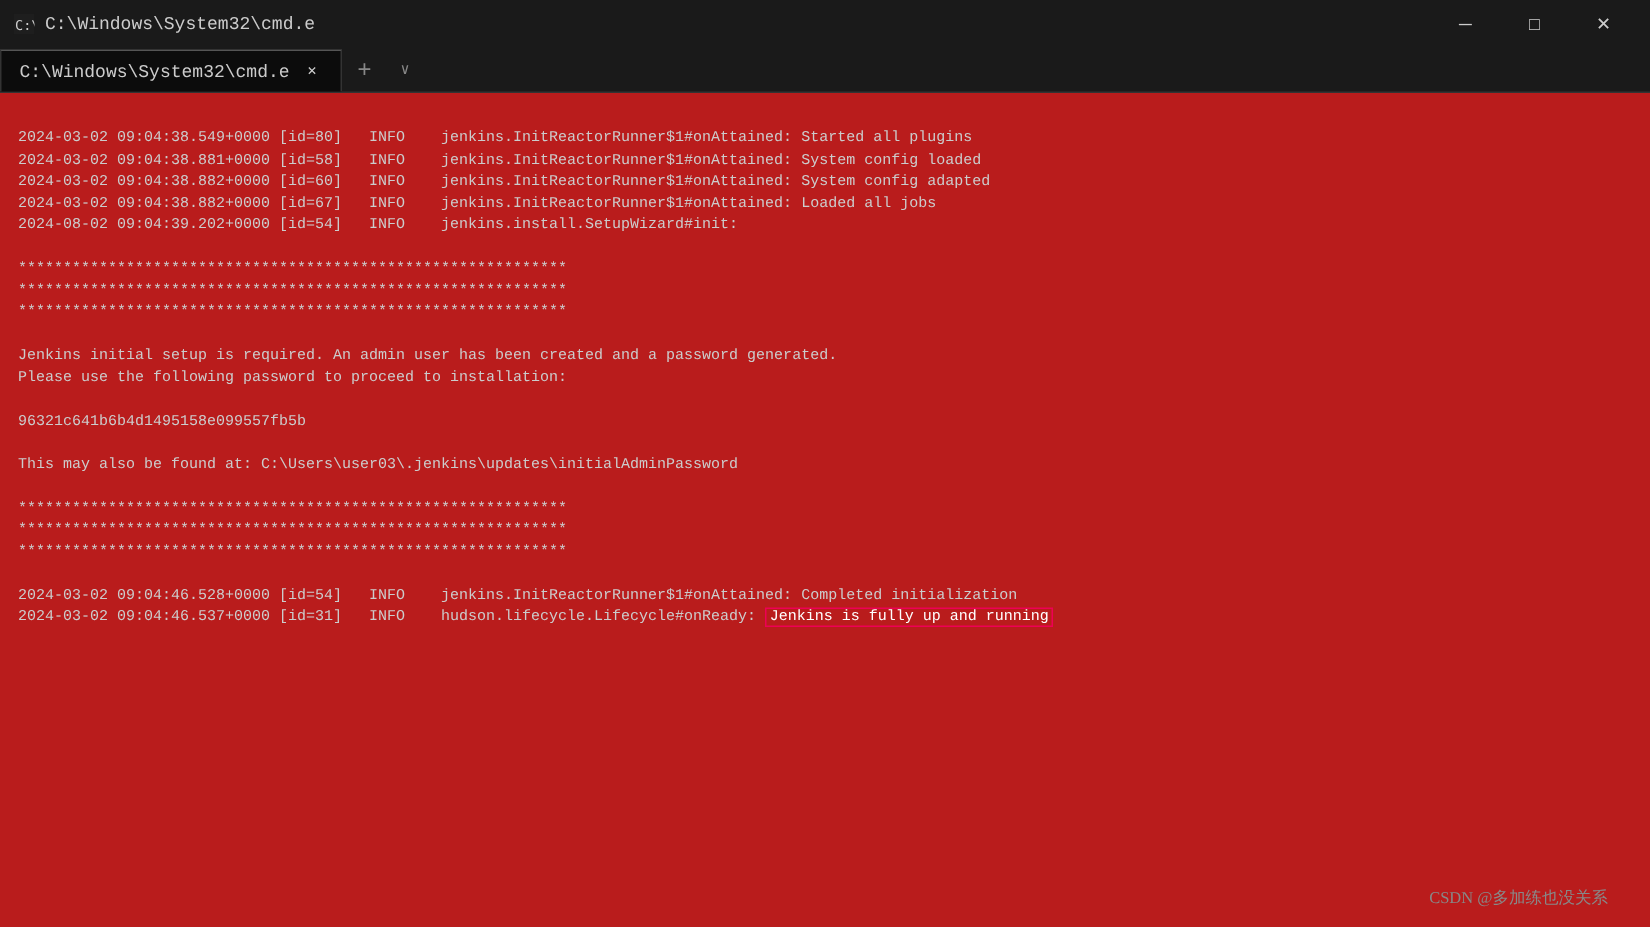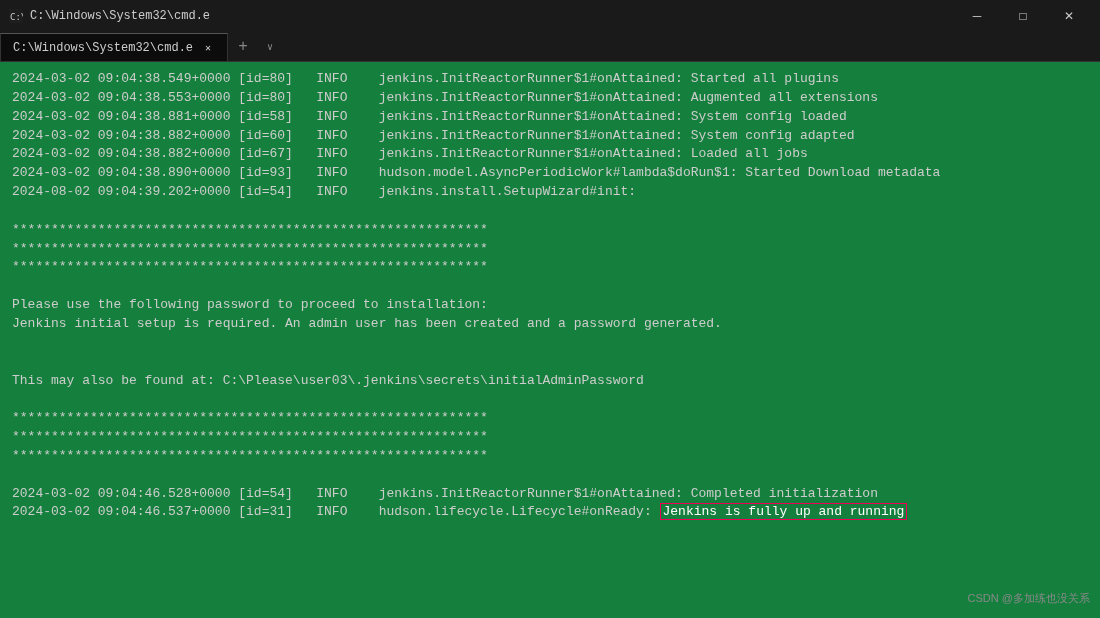--- a/index.html
+++ b/index.html
@@ -120,26 +120,26 @@
       align-items: center;
       justify-content: center;
       color: #888;
       font-size: 10px;
       cursor: pointer;
       margin-left: 2px;
     }
 
     .terminal-content {
       flex: 1;
-      padding: 8px 12px;
+      padding: 24px 12px;
       overflow: hidden;
       color: #cccccc;
-      font-size: 13px;
+      font-size: 10px;
       line-height: 1.45;
-      background: #15803d;
+      background: #b91c1c;
     }
 
     .line {
       white-space: pre;
       display: block;
     }
 
     .stars-line {
       color: #cccccc;
     }
@@ -147,24 +147,24 @@
     .highlight-box {
       display: inline;
       border: 1.5px solid #e05;
       padding: 0 2px;
       color: #ffffff;
     }
 
     .watermark {
       position: absolute;
       bottom: 12px;
-      right: 10px;
+      right: 28px;
       color: #888;
       font-size: 11px;
-      font-family: Liberation Sans, sans-serif;
+      font-family: Liberation Serif, serif;
     }
   </style>
 </head>
 <body>
 
 <div class="window">
   <div class="titlebar">
     <div class="titlebar-icon">
       <svg viewBox="0 0 14 14" fill="none">
         <rect width="14" height="14" fill="#1e1e1e"></rect>
@@ -183,36 +183,35 @@
     <div class="tab">
       <span>C:\Windows\System32\cmd.e</span>
       <span class="tab-close">✕</span>
     </div>
     <div class="tab-add">+</div>
     <div class="tab-dropdown">∨</div>
   </div>
 
   <div class="terminal-content">
     <span class="line">2024-03-02 09:04:38.549+0000 [id=80]   INFO    jenkins.InitReactorRunner$1#onAttained: Started all plugins</span>
-    <span class="line">2024-03-02 09:04:38.553+0000 [id=80]   INFO    jenkins.InitReactorRunner$1#onAttained: Augmented all extensions</span>
     <span class="line">2024-03-02 09:04:38.881+0000 [id=58]   INFO    jenkins.InitReactorRunner$1#onAttained: System config loaded</span>
     <span class="line">2024-03-02 09:04:38.882+0000 [id=60]   INFO    jenkins.InitReactorRunner$1#onAttained: System config adapted</span>
     <span class="line">2024-03-02 09:04:38.882+0000 [id=67]   INFO    jenkins.InitReactorRunner$1#onAttained: Loaded all jobs</span>
-    <span class="line">2024-03-02 09:04:38.890+0000 [id=93]   INFO    hudson.model.AsyncPeriodicWork#lambda$doRun$1: Started Download metadata</span>
     <span class="line">2024-08-02 09:04:39.202+0000 [id=54]   INFO    jenkins.install.SetupWizard#init:</span>
     <span class="line"> </span>
     <span class="line stars-line">*************************************************************</span>
     <span class="line stars-line">*************************************************************</span>
     <span class="line stars-line">*************************************************************</span>
     <span class="line"> </span>
+    <span class="line">Jenkins initial setup is required. An admin user has been created and a password generated.</span>
     <span class="line">Please use the following password to proceed to installation:</span>
-    <span class="line">Jenkins initial setup is required. An admin user has been created and a password generated.</span>
-    <span class="line"> </span>
-    <span class="line"> </span>
-    <span class="line">This may also be found at: C:\Please\user03\.jenkins\secrets\initialAdminPassword</span>
+    <span class="line"> </span>
+    <span class="line">96321c641b6b4d1495158e099557fb5b</span>
+    <span class="line"> </span>
+    <span class="line">This may also be found at: C:\Users\user03\.jenkins\updates\initialAdminPassword</span>
     <span class="line"> </span>
     <span class="line stars-line">*************************************************************</span>
     <span class="line stars-line">*************************************************************</span>
     <span class="line stars-line">*************************************************************</span>
     <span class="line"> </span>
     <span class="line">2024-03-02 09:04:46.528+0000 [id=54]   INFO    jenkins.InitReactorRunner$1#onAttained: Completed initialization</span>
     <span class="line">2024-03-02 09:04:46.537+0000 [id=31]   INFO    hudson.lifecycle.Lifecycle#onReady: <span class="highlight-box">Jenkins is fully up and running</span></span>
   </div>
 </div>
 

